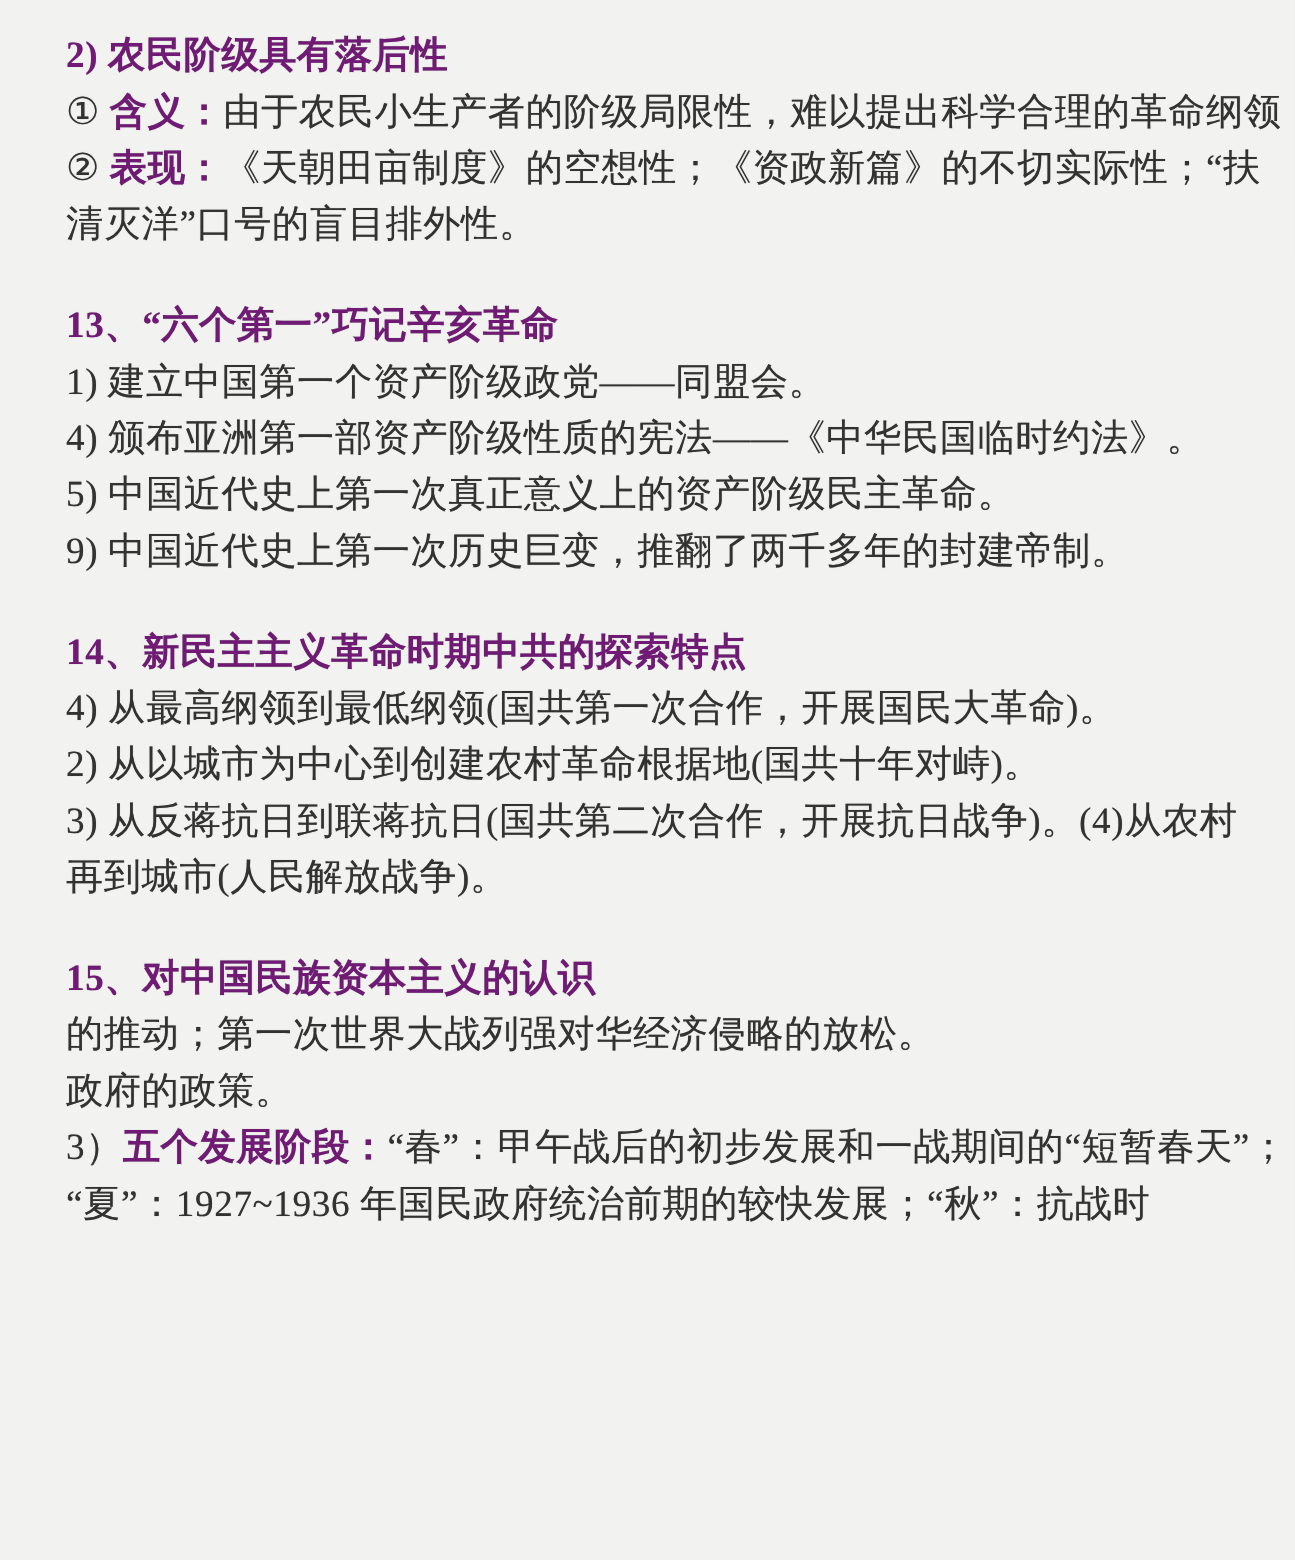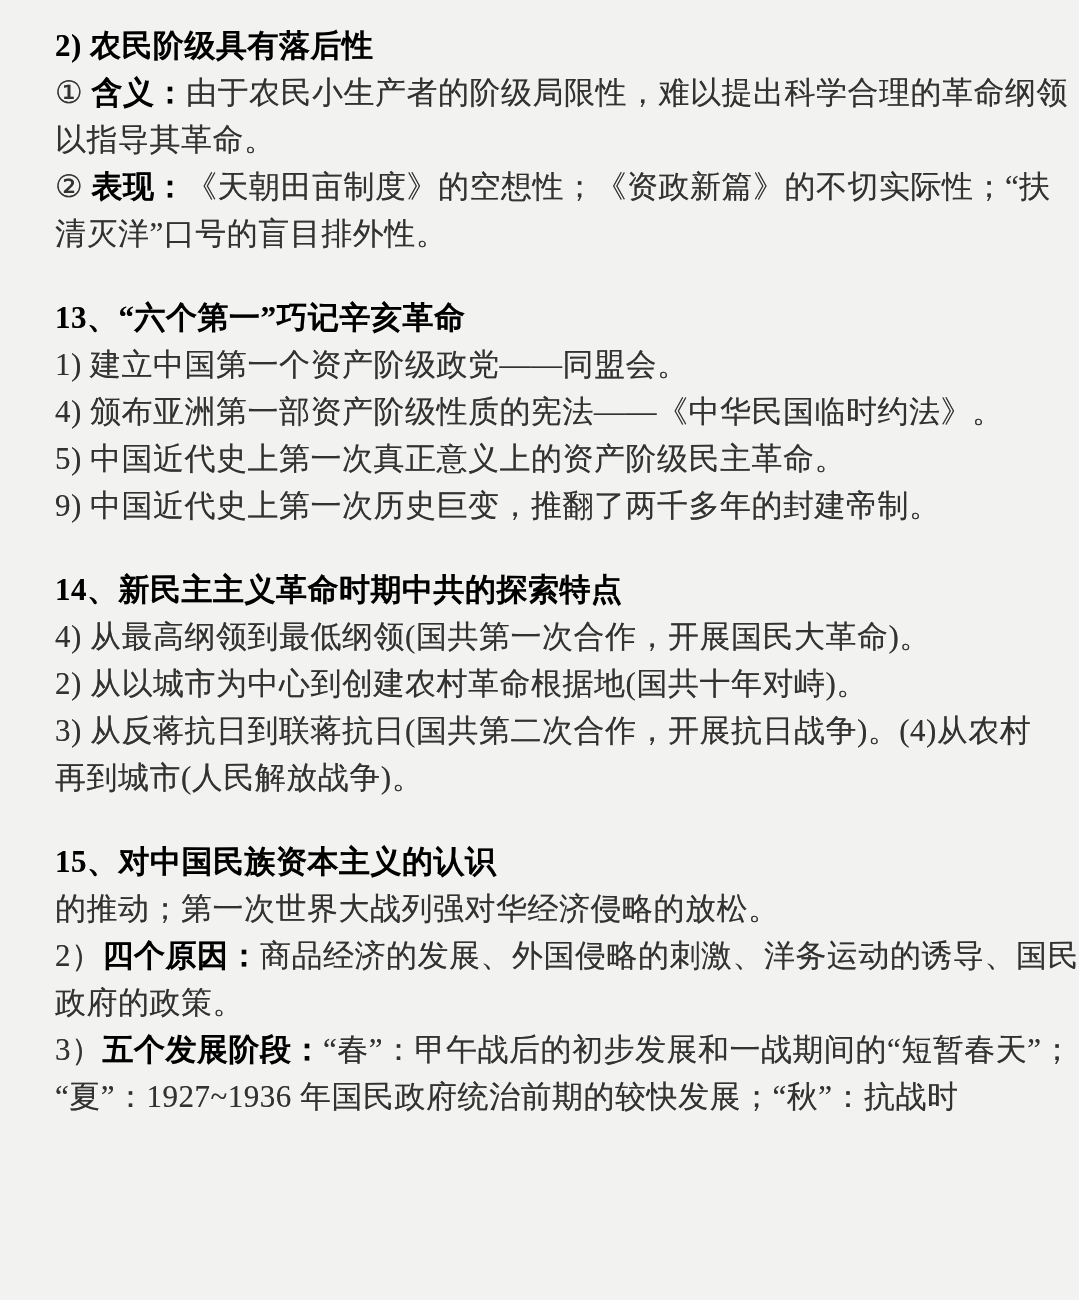--- a/index.html
+++ b/index.html
@@ -32,46 +32,44 @@
   }
   .line.heading {
     font-weight: 700;
     color: #262626;
   }
   .gap {
     height: 37px;
   }
   .b {
     font-weight: 700;
-    color: #000000;
+    color: #701a75;
   }
 </style>
 </head>
 <body>
 
 <div class="page">
   <div class="content">
       <div class="line heading"><span class="b">2) 农民阶级具有落后性</span></div>
       <div class="line"><span>① </span><span class="b">含义：</span><span>由于农民小生产者的阶级局限性，难以提出科学合理的革命纲领</span></div>
-      <div class="line"><span>以指导其革命。</span></div>
       <div class="line"><span>② </span><span class="b">表现：</span><span>《天朝田亩制度》的空想性；《资政新篇》的不切实际性；“扶</span></div>
       <div class="line"><span>清灭洋”口号的盲目排外性。</span></div>
       <div class="gap"></div>
       <div class="line heading"><span class="b">13、“六个第一”巧记辛亥革命</span></div>
       <div class="line"><span>1) 建立中国第一个资产阶级政党——同盟会。</span></div>
       <div class="line"><span>4) 颁布亚洲第一部资产阶级性质的宪法——《中华民国临时约法》。</span></div>
       <div class="line"><span>5) 中国近代史上第一次真正意义上的资产阶级民主革命。</span></div>
       <div class="line"><span>9) 中国近代史上第一次历史巨变，推翻了两千多年的封建帝制。</span></div>
       <div class="gap"></div>
       <div class="line heading"><span class="b">14、新民主主义革命时期中共的探索特点</span></div>
       <div class="line"><span>4)  从最高纲领到最低纲领(国共第一次合作，开展国民大革命)。</span></div>
       <div class="line"><span>2)  从以城市为中心到创建农村革命根据地(国共十年对峙)。</span></div>
       <div class="line"><span>3)  从反蒋抗日到联蒋抗日(国共第二次合作，开展抗日战争)。(4)从农村</span></div>
       <div class="line"><span>再到城市(人民解放战争)。</span></div>
       <div class="gap"></div>
       <div class="line heading"><span class="b">15、对中国民族资本主义的认识</span></div>
       <div class="line"><span>的推动；第一次世界大战列强对华经济侵略的放松。</span></div>
-      <div class="line"><span>2）</span><span class="b">四个原因：</span><span>商品经济的发展、外国侵略的刺激、洋务运动的诱导、国民</span></div>
       <div class="line"><span>政府的政策。</span></div>
       <div class="line"><span>3）</span><span class="b">五个发展阶段：</span><span>“春”：甲午战后的初步发展和一战期间的“短暂春天”；</span></div>
       <div class="line"><span>“夏”：1927~1936 年国民政府统治前期的较快发展；“秋”：抗战时</span></div>
     </div>
 </div>
 
 </body></html>

